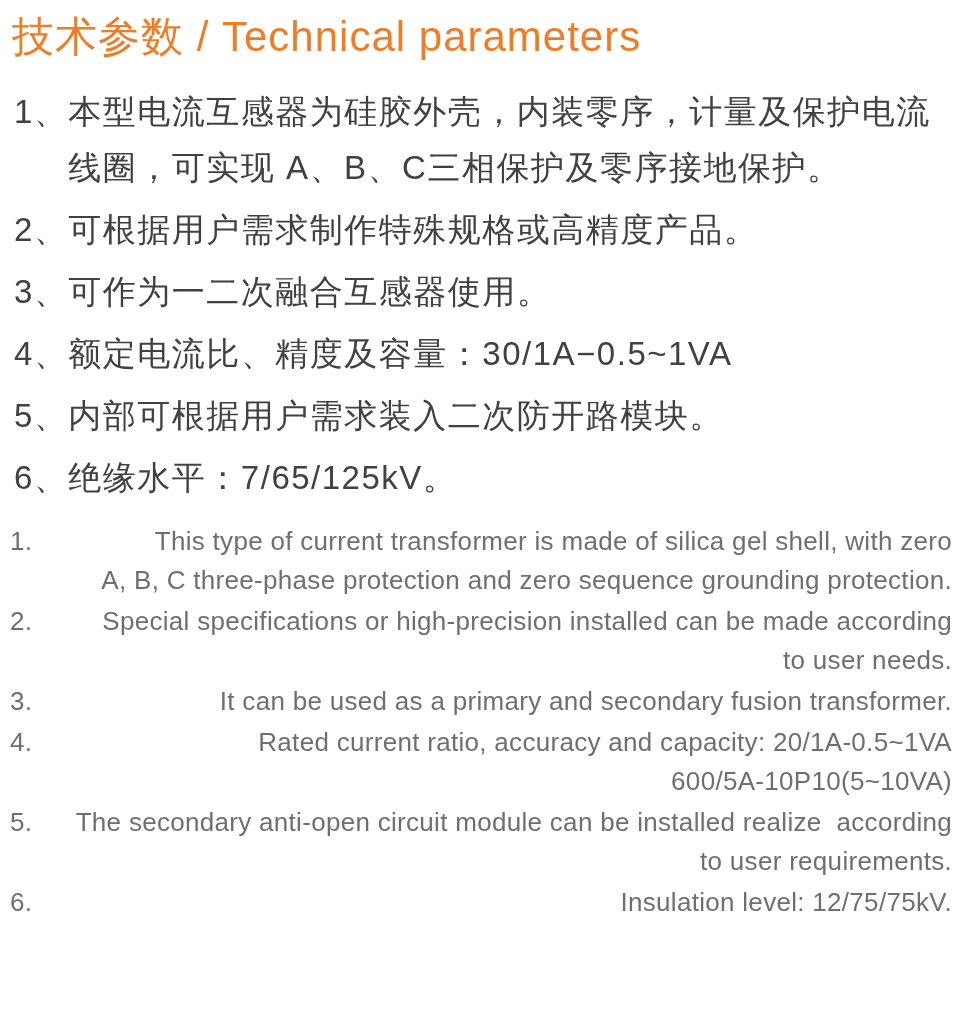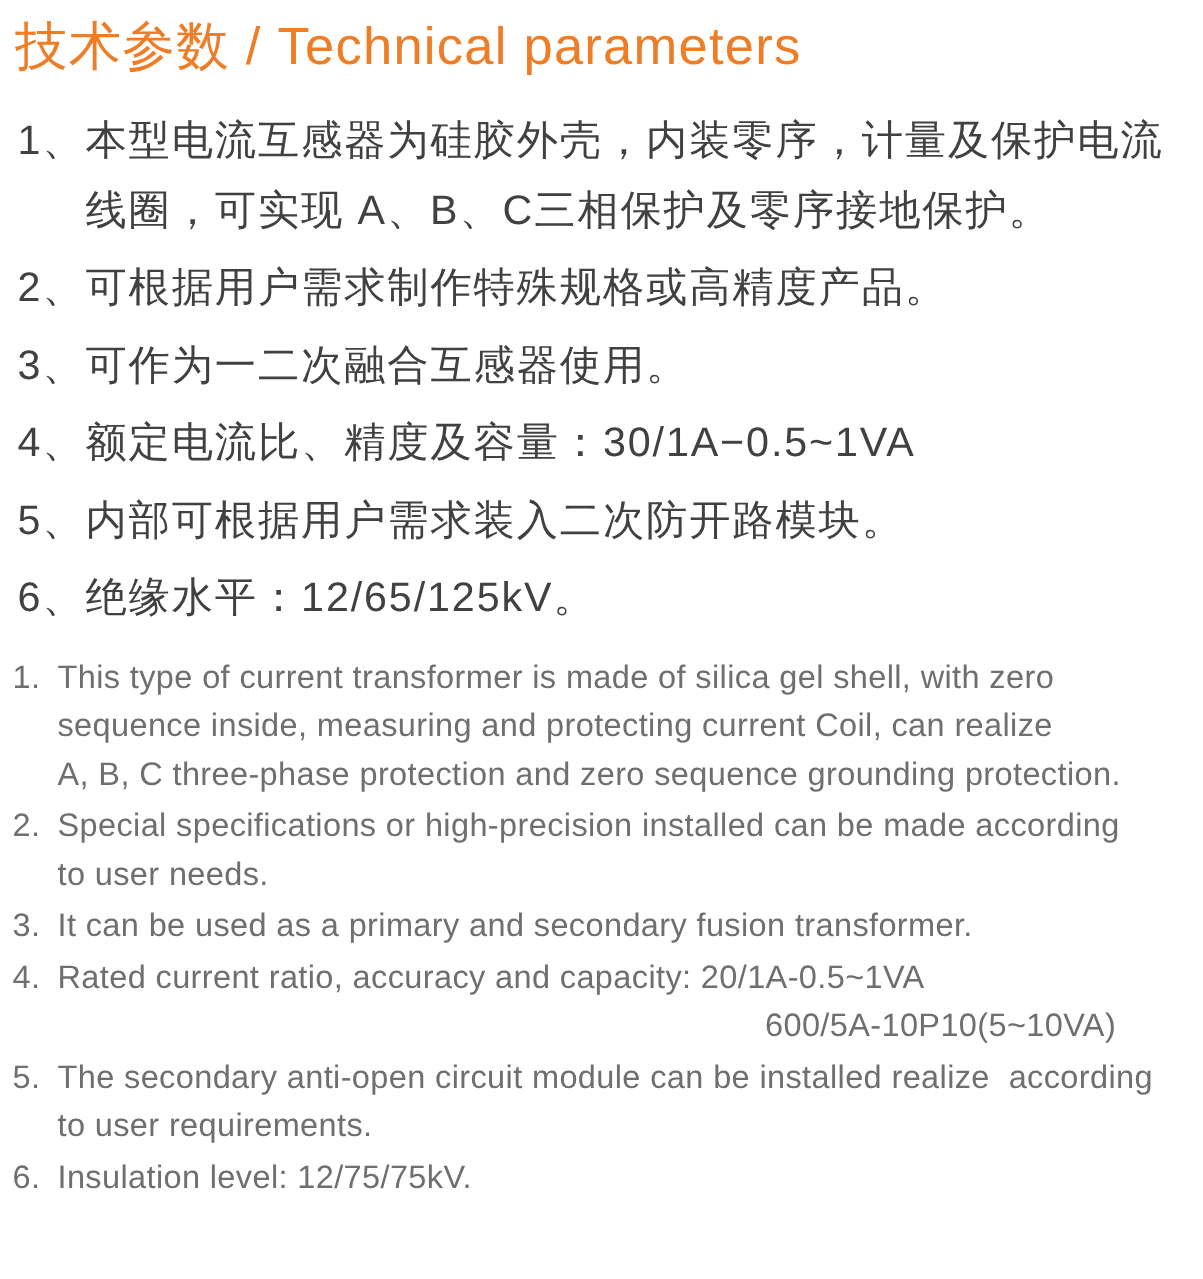--- a/index.html
+++ b/index.html
@@ -67,20 +67,21 @@
     align-items: flex-start;
     margin-bottom: 2px;
   }
   .en-item .marker {
     flex: 0 0 36px;
     white-space: nowrap;
   }
   .en-item .body {
     flex: 1 1 auto;
     min-width: 0;
+    text-align: right;
   }
   .en-item .line {
     display: block;
     white-space: pre;
   }
   .en-item .line.en4-line2 {
     padding-left: 566px;
   }
 </style>
 </head>
@@ -124,33 +125,32 @@
     <div class="cn-item">
       <span class="marker">5、</span>
       <span class="body">
         <span class="line">内部可根据用户需求装入二次防开路模块。</span>
       </span>
     </div>
 
     <div class="cn-item">
       <span class="marker">6、</span>
       <span class="body">
-        <span class="line">绝缘水平：12/65/125kV。</span>
+        <span class="line">绝缘水平：7/65/125kV。</span>
       </span>
     </div>
 
   </div>
 
   <div class="en-list">
 
     <div class="en-item">
       <span class="marker">1.</span>
       <span class="body">
         <span class="line">This type of current transformer is made of silica gel shell, with zero</span>
-        <span class="line">sequence inside, measuring and protecting current Coil, can realize</span>
         <span class="line">A, B, C three-phase protection and zero sequence grounding protection.</span>
       </span>
     </div>
 
     <div class="en-item">
       <span class="marker">2.</span>
       <span class="body">
         <span class="line">Special specifications or high-precision installed can be made according</span>
         <span class="line">to user needs.</span>
       </span>

